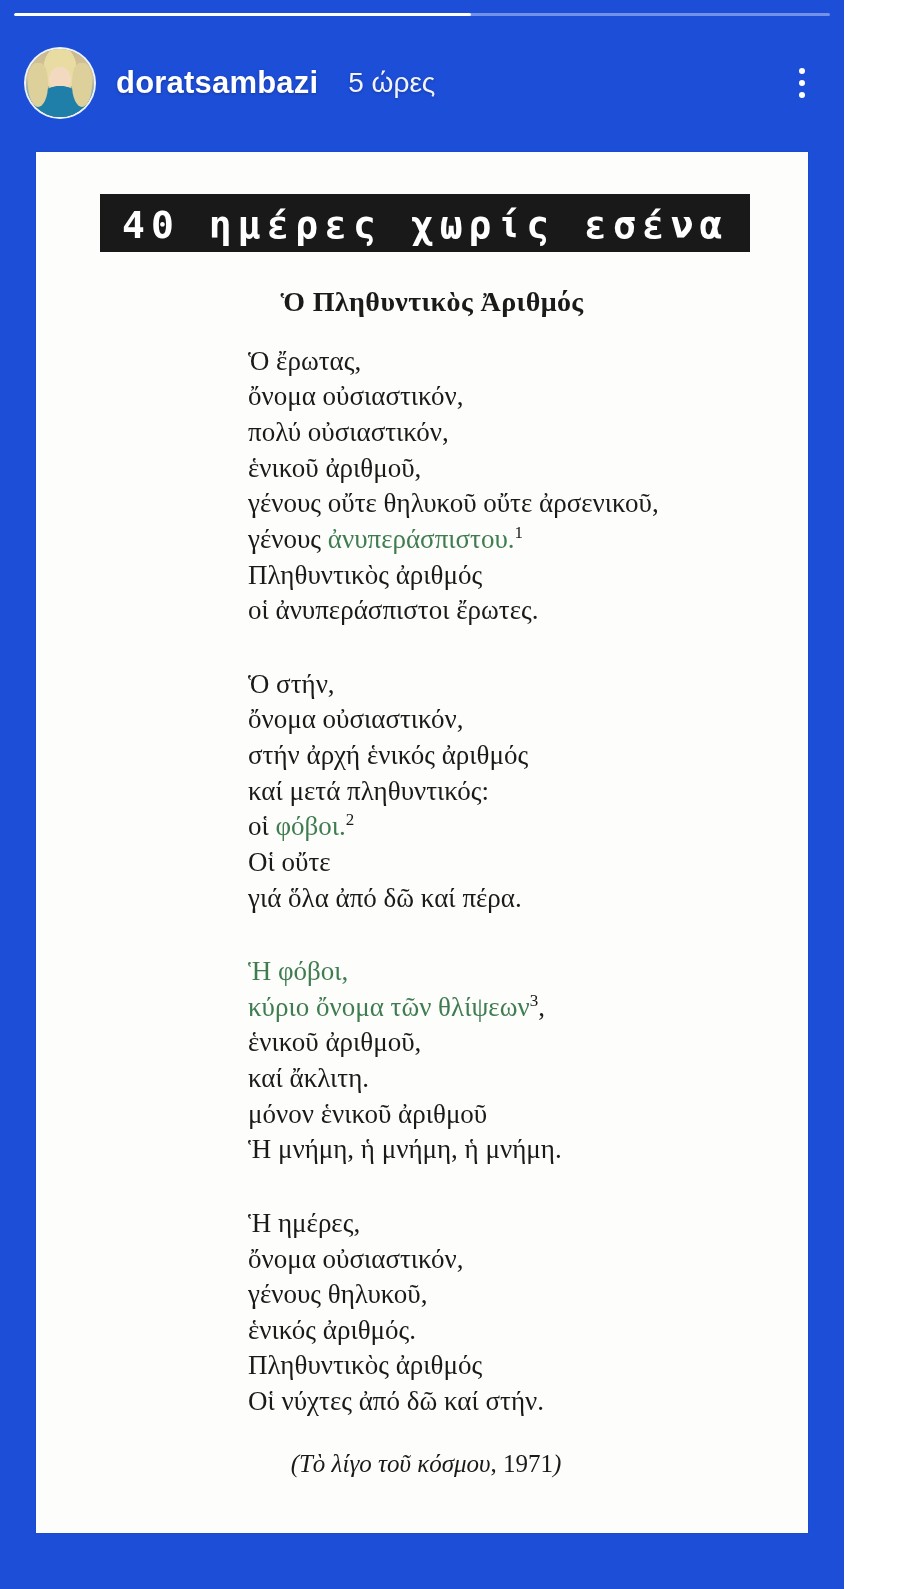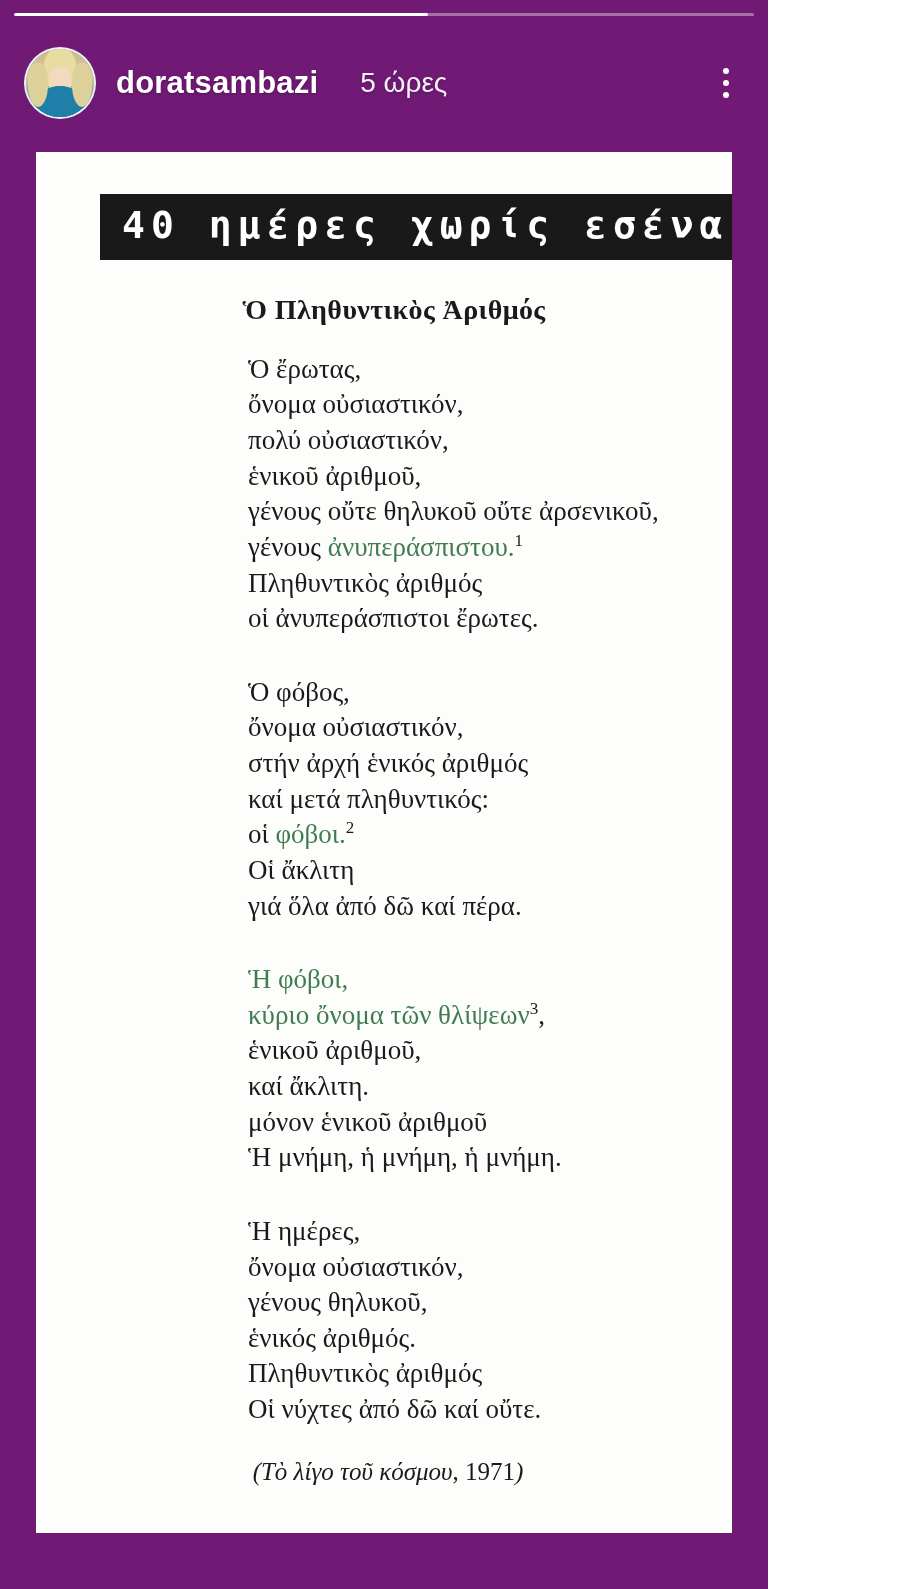--- a/index.html
+++ b/index.html
@@ -10,23 +10,23 @@
   }
   body {
     width: 900px;
     height: 1589px;
     font-family: "Liberation Sans", sans-serif;
     overflow: hidden;
   }
 
   .story {
     position: relative;
-    width: 768px;
+    width: 844px;
     height: 1589px;
-    background: #701a75;
+    background: #1d4ed8;
   }
 
   
   .progress-track {
     position: absolute;
     top: 13px;
     left: 14px;
     right: 14px;
     height: 3px;
     background: rgba(255,255,255,0.38);
@@ -86,21 +86,21 @@
     font-weight: 600;
     margin-left: 20px;
     letter-spacing: 0.2px;
     text-shadow: 0 1px 3px rgba(0,0,0,0.28);
     white-space: nowrap;
   }
   .timestamp {
     color: rgba(255,255,255,0.94);
     font-size: 28px;
     font-weight: 400;
-    margin-left: 42px;
+    margin-left: 30px;
     text-shadow: 0 1px 3px rgba(0,0,0,0.25);
     white-space: nowrap;
   }
   .header-spacer { flex: 1 1 auto; }
   .more-btn {
     width: 40px;
     height: 52px;
     display: flex;
     flex-direction: column;
     align-items: center;
@@ -131,21 +131,21 @@
 
   .title-band {
     margin: 16px 0 0 64px;
     display: inline-block;
     background: #191919;
     color: #ffffff;
     font-family: "DejaVu Sans Mono", monospace;
     font-size: 38px;
     font-weight: 700;
     letter-spacing: 6px;
-    padding: 11px 22px 13px 22px;
+    padding: 11px 22px 5px 22px;
     line-height: 1.1;
     white-space: nowrap;
   }
 
   .poem {
     font-family: "Liberation Serif", serif;
     color: #1a1a1a;
     margin-top: 34px;
   }
   .poem-title {
@@ -216,42 +216,42 @@
             <div class="line"><span>Ὁ ἔρωτας,</span></div>
             <div class="line"><span>ὄνομα οὐσιαστικόν,</span></div>
             <div class="line"><span>πολύ οὐσιαστικόν,</span></div>
             <div class="line"><span>ἑνικοῦ ἀριθμοῦ,</span></div>
             <div class="line"><span>γένους οὔτε θηλυκοῦ οὔτε ἀρσενικοῦ,</span></div>
             <div class="line"><span>γένους </span><span class="green">ἀνυπεράσπιστου.</span><sup>1</sup></div>
             <div class="line"><span>Πληθυντικὸς ἀριθμός</span></div>
             <div class="line"><span>οἱ ἀνυπεράσπιστοι ἔρωτες.</span></div>
           </div>
           <div class="stanza">
-            <div class="line"><span>Ὁ φόβος,</span></div>
+            <div class="line"><span>Ὁ στήν,</span></div>
             <div class="line"><span>ὄνομα οὐσιαστικόν,</span></div>
             <div class="line"><span>στήν ἀρχή ἑνικός ἀριθμός</span></div>
             <div class="line"><span>καί μετά πληθυντικός:</span></div>
             <div class="line"><span>οἱ </span><span class="green">φόβοι.</span><sup>2</sup></div>
-            <div class="line"><span>Οἱ ἄκλιτη</span></div>
+            <div class="line"><span>Οἱ οὔτε</span></div>
             <div class="line"><span>γιά ὅλα ἀπό δῶ καί πέρα.</span></div>
           </div>
           <div class="stanza">
             <div class="line"><span class="green">Ἡ φόβοι,</span></div>
             <div class="line"><span class="green">κύριο ὄνομα τῶν θλίψεων</span><sup>3</sup><span>,</span></div>
             <div class="line"><span>ἑνικοῦ ἀριθμοῦ,</span></div>
             <div class="line"><span>καί ἄκλιτη.</span></div>
             <div class="line"><span>μόνον ἑνικοῦ ἀριθμοῦ</span></div>
             <div class="line"><span>Ἡ μνήμη, ἡ μνήμη, ἡ μνήμη.</span></div>
           </div>
           <div class="stanza">
             <div class="line"><span>Ἡ ημέρες,</span></div>
             <div class="line"><span>ὄνομα οὐσιαστικόν,</span></div>
             <div class="line"><span>γένους θηλυκοῦ,</span></div>
             <div class="line"><span>ἑνικός ἀριθμός.</span></div>
             <div class="line"><span>Πληθυντικὸς ἀριθμός</span></div>
-            <div class="line"><span>Οἱ νύχτες ἀπό δῶ καί οὔτε.</span></div>
+            <div class="line"><span>Οἱ νύχτες ἀπό δῶ καί στήν.</span></div>
           </div>
         </div>
       <div class="source">(<span>Τὸ λίγο τοῦ κόσμου</span><span class="year">, 1971</span>)</div>
     </div>
   </div>
 
 </div>
 
 </body></html>

